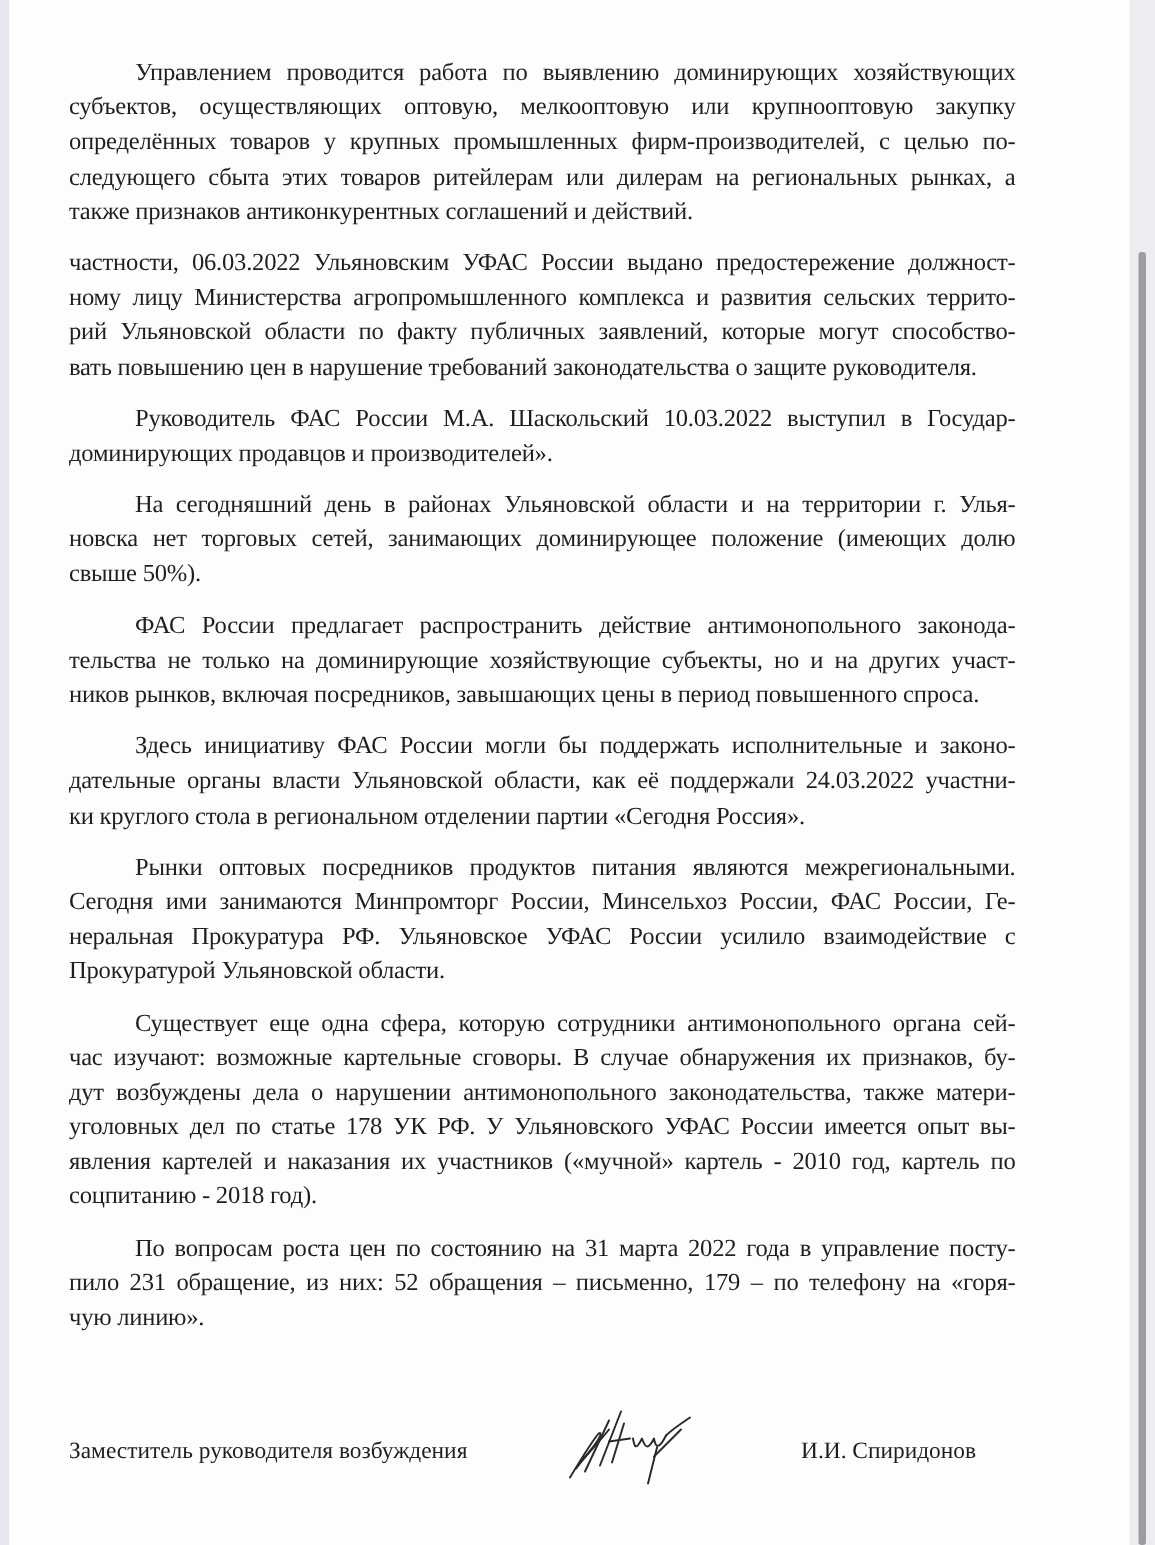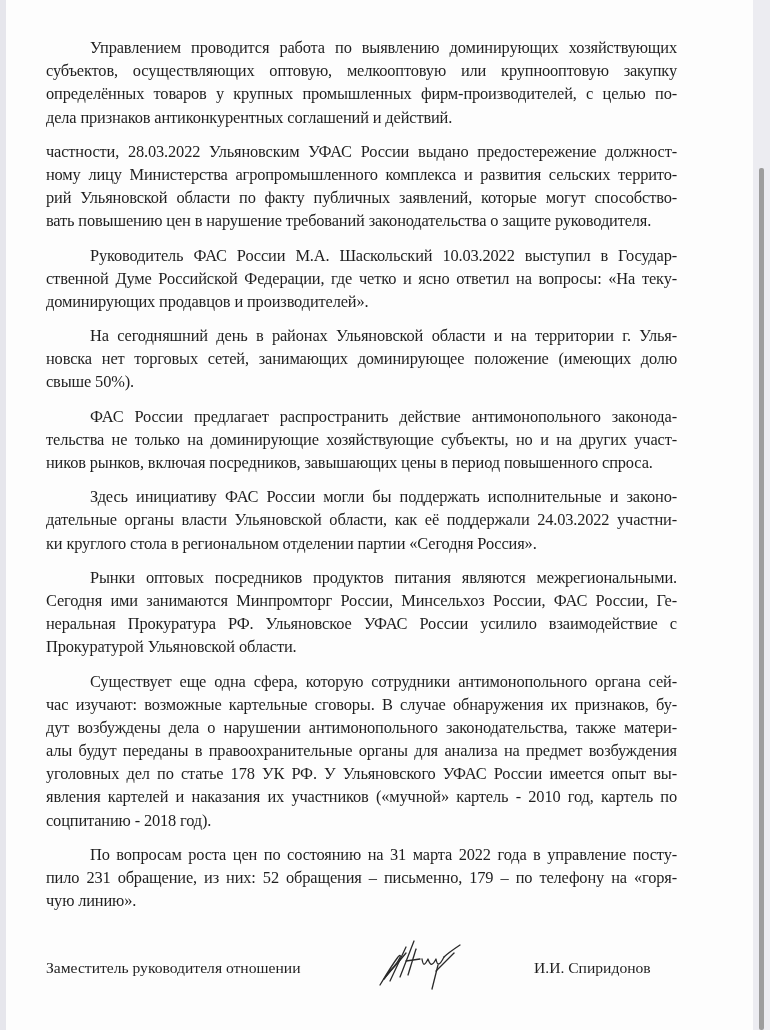--- a/index.html
+++ b/index.html
@@ -87,33 +87,33 @@
 <div class="page"></div>
 <div class="scroll-track"></div>
 <div class="scroll-thumb"></div>
 
 <div class="body-text">
 
   <div class="para">
     <span class="line first">Управлением проводится работа по выявлению доминирующих хозяйствующих</span>
     <span class="line">субъектов, осуществляющих оптовую, мелкооптовую или крупнооптовую закупку</span>
     <span class="line">определённых товаров у крупных промышленных фирм-производителей, с целью по-</span>
-    <span class="line last">дела признаков антиконкурентных соглашений и действий.</span>
+    <span class="line">следующего сбыта этих товаров ритейлерам или дилерам на региональных рынках, а</span>
+    <span class="line last">также признаков антиконкурентных соглашений и действий.</span>
   </div>
 
   <div class="para">
-    <span class="line">частности, 28.03.2022 Ульяновским УФАС России выдано предостережение должност-</span>
+    <span class="line">частности, 06.03.2022 Ульяновским УФАС России выдано предостережение должност-</span>
     <span class="line">ному лицу Министерства агропромышленного комплекса и развития сельских террито-</span>
     <span class="line">рий Ульяновской области по факту публичных заявлений, которые могут способство-</span>
     <span class="line last">вать повышению цен в нарушение требований законодательства о защите руководителя.</span>
   </div>
 
   <div class="para">
     <span class="line first">Руководитель ФАС России М.А. Шаскольский 10.03.2022 выступил в Государ-</span>
-    <span class="line">ственной Думе Российской Федерации, где четко и ясно ответил на вопросы: «На теку-</span>
     <span class="line last">доминирующих продавцов и производителей».</span>
   </div>
 
   <div class="para">
     <span class="line first">На сегодняшний день в районах Ульяновской области и на территории г. Улья-</span>
     <span class="line">новска нет торговых сетей, занимающих доминирующее положение (имеющих долю</span>
     <span class="line last">свыше 50%).</span>
   </div>
 
   <div class="para">
@@ -132,36 +132,35 @@
     <span class="line first">Рынки оптовых посредников продуктов питания являются межрегиональными.</span>
     <span class="line">Сегодня ими занимаются Минпромторг России, Минсельхоз России, ФАС России, Ге-</span>
     <span class="line">неральная Прокуратура РФ.  Ульяновское УФАС России усилило взаимодействие с</span>
     <span class="line last">Прокуратурой Ульяновской области.</span>
   </div>
 
   <div class="para">
     <span class="line first">Существует еще одна сфера, которую сотрудники антимонопольного органа сей-</span>
     <span class="line">час изучают: возможные картельные сговоры.  В случае обнаружения их признаков, бу-</span>
     <span class="line">дут возбуждены дела о нарушении антимонопольного законодательства, также матери-</span>
-    <span class="line">алы будут переданы в правоохранительные органы для анализа на предмет возбуждения</span>
     <span class="line">уголовных дел по статье 178 УК РФ.  У Ульяновского УФАС России имеется опыт вы-</span>
     <span class="line">явления картелей и наказания их участников («мучной» картель - 2010 год, картель по</span>
     <span class="line last">соцпитанию - 2018 год).</span>
   </div>
 
   <div class="para">
     <span class="line first">По вопросам роста цен по состоянию на 31 марта 2022 года в управление посту-</span>
     <span class="line">пило 231 обращение, из них: 52 обращения – письменно, 179 – по телефону на «горя-</span>
     <span class="line last">чую линию».</span>
   </div>
 
 </div>
 
 <div class="sig-block">
-  <span class="sig-position">Заместитель руководителя отношении</span>
+  <span class="sig-position">Заместитель руководителя возбуждения</span>
   <svg class="signature" viewBox="0 0 100 60">
     <g fill="none" stroke="#2a2a2a" stroke-width="1.3" stroke-linecap="round" stroke-linejoin="round">
       <path d="M4 50 C10 40, 16 30, 22 22 C24 19, 26 20, 22 26 C18 32, 12 38, 8 44"></path>
       <path d="M8 44 C14 36, 22 28, 30 18"></path>
       <path d="M14 46 L30 12"></path>
       <path d="M24 42 L38 6"></path>
       <path d="M30 26 L44 24"></path>
       <path d="M40 14 L32 40"></path>
       <path d="M46 24 C47 30, 48 32, 52 24 C54 30, 56 32, 60 24 C61 30, 63 32, 68 22"></path>
       <path d="M68 22 C72 18, 78 14, 84 10"></path>

